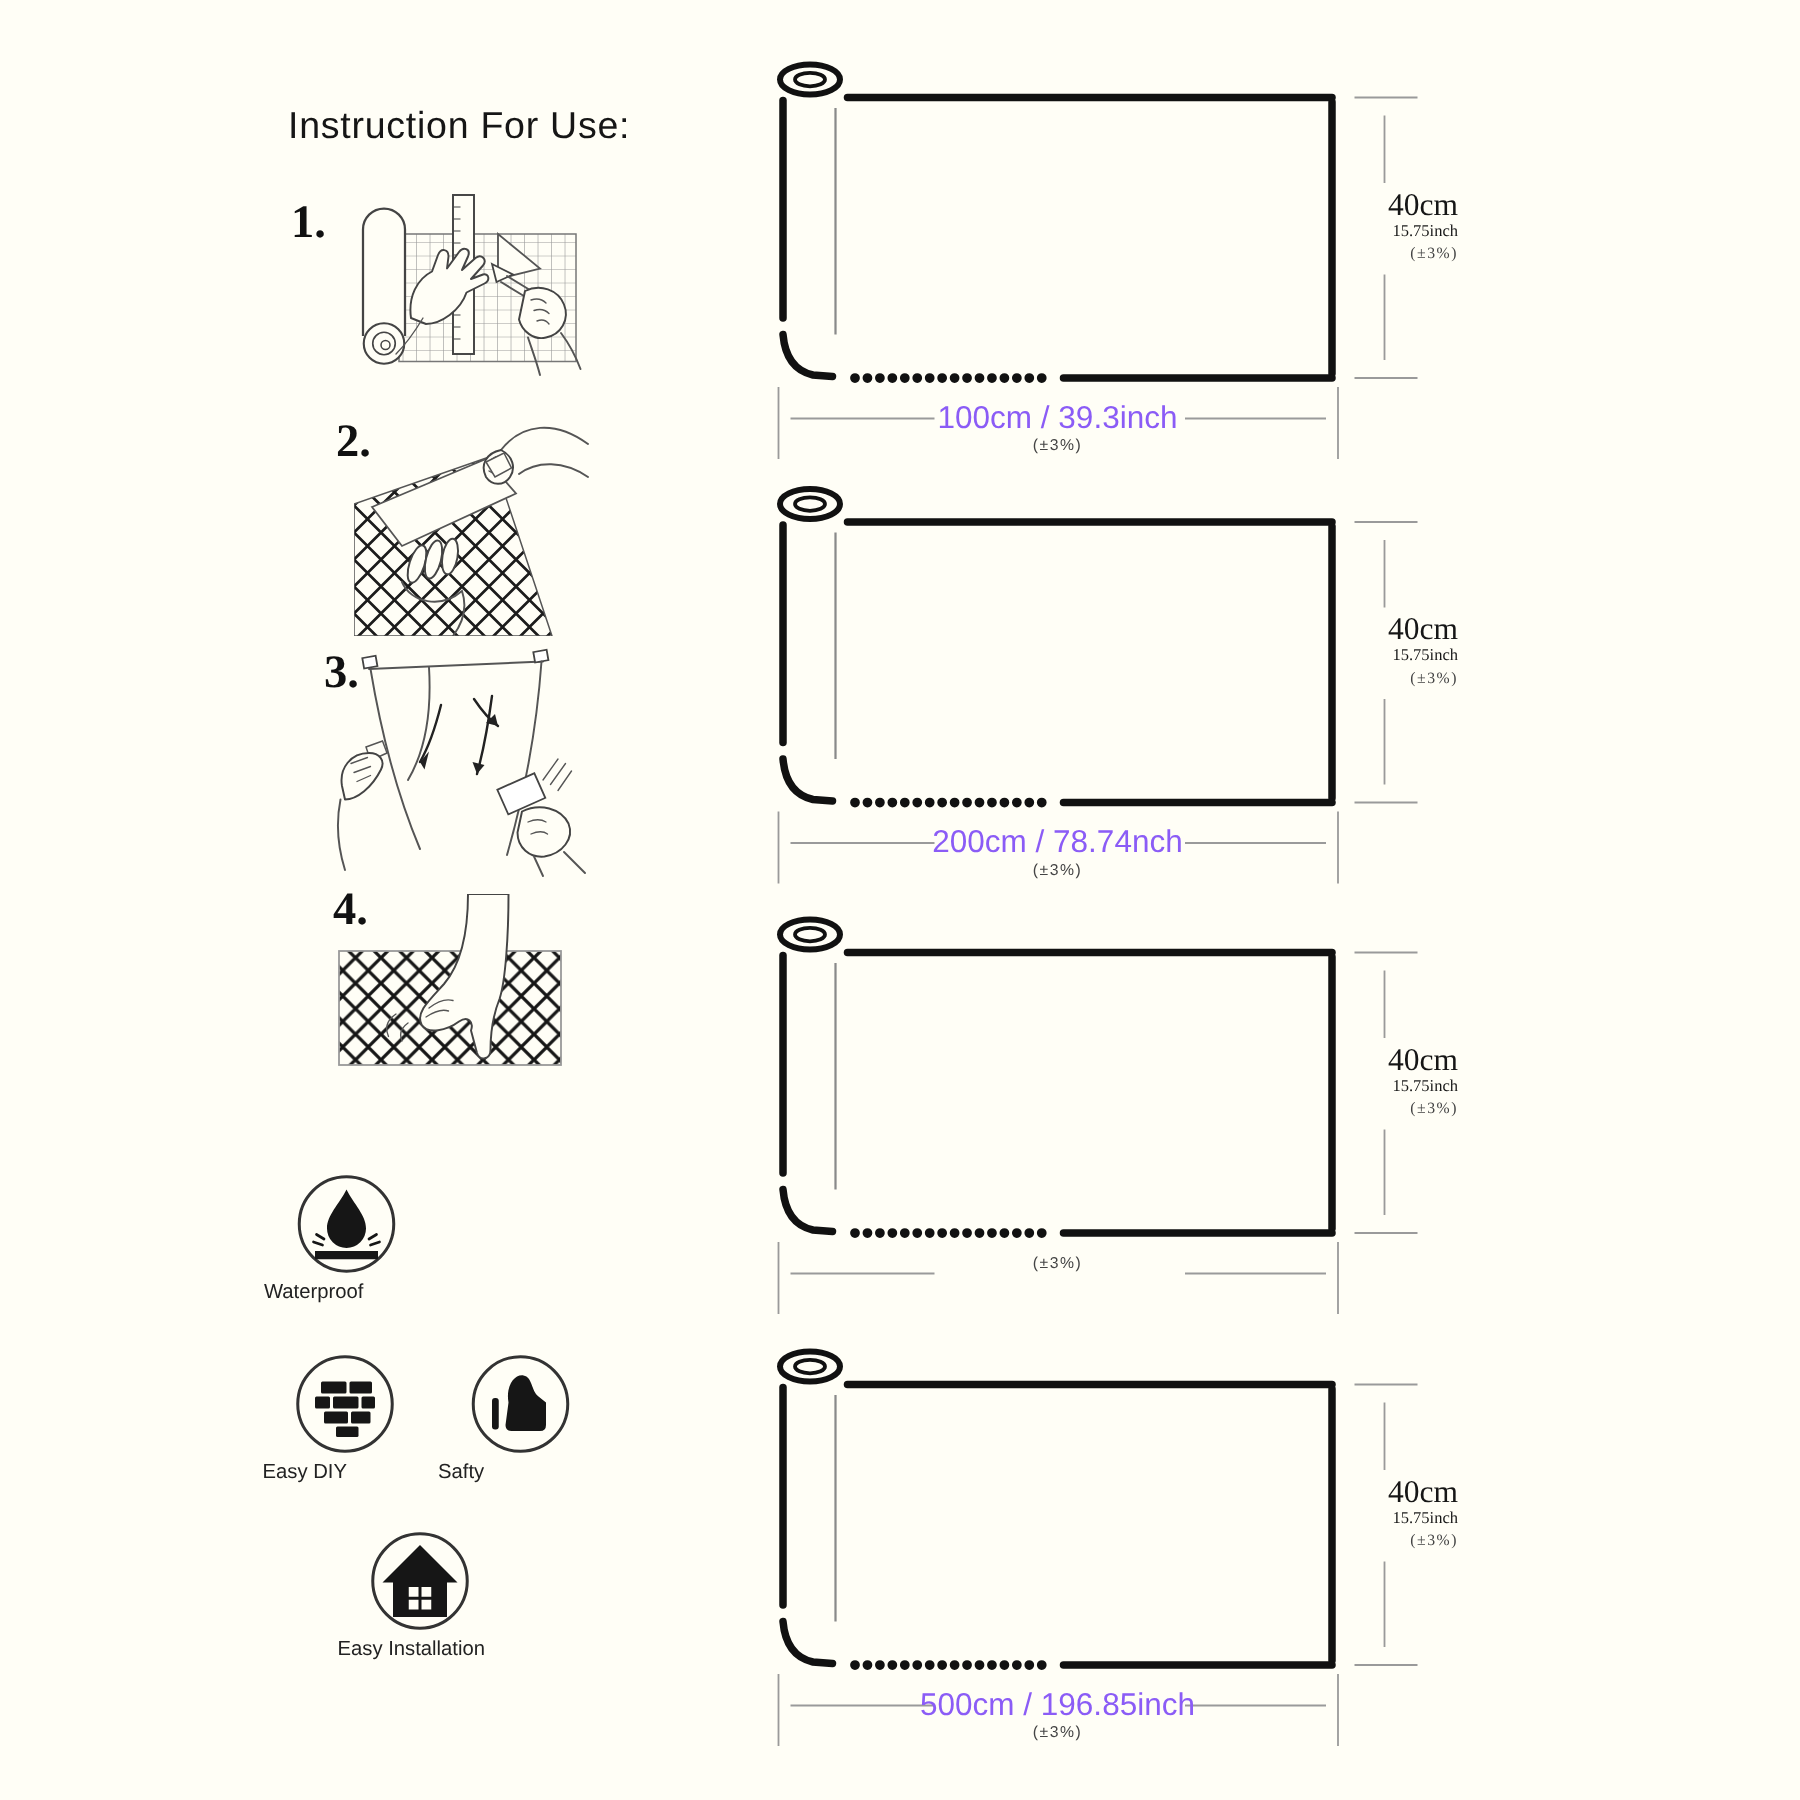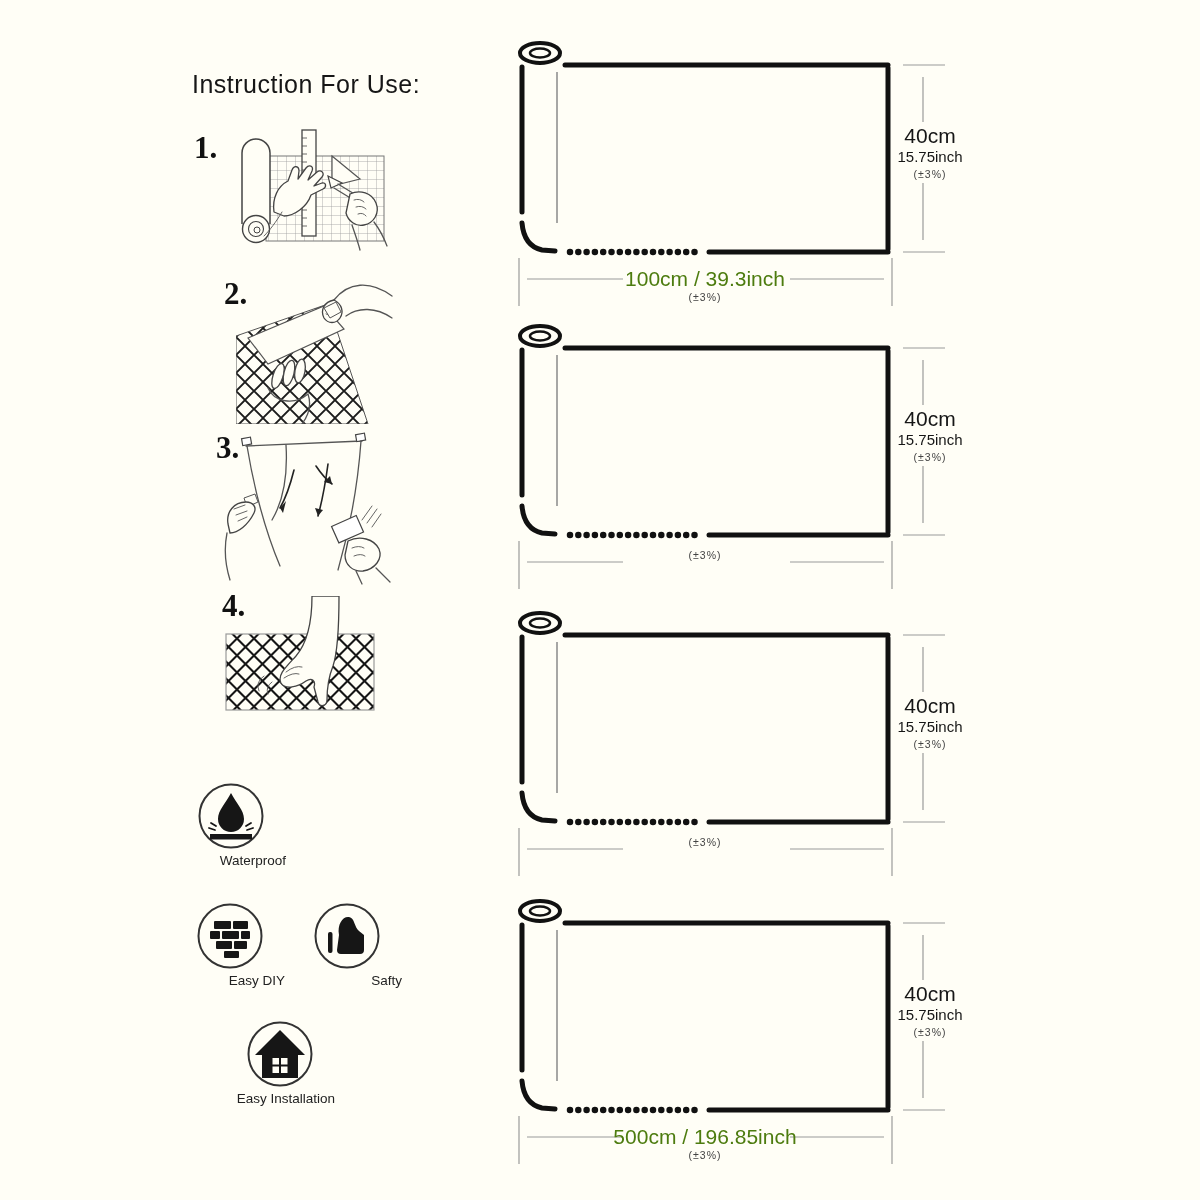--- a/index.html
+++ b/index.html
@@ -5,31 +5,31 @@
   html,body{margin:0;padding:0;}
   #canvas{
     position:relative; width:1200px; height:1200px;
     background:#fffef6; overflow:hidden;
     font-family:"Liberation Sans", sans-serif; color:#1a1a1a;
   }
   .abs{position:absolute;}
   
   .title{left:192px; top:70px; font-size:25px; letter-spacing:0.5px; color:#161616;}
   .step-num{font-family:"Liberation Serif", serif; font-weight:bold; font-size:31px; color:#111;}
-  .feature{width:110px; text-align:right;}
+  .feature{width:110px; text-align:left;}
   .feature .flabel{margin-top:3px; font-size:13.5px; color:#222;}
   .feature svg{display:block; margin:0 auto;}
   
   .roll{left:490px; width:500px; height:290px;}
-  .h-dim{position:absolute; left:398px; top:94px; width:84px; text-align:center; line-height:1.15;}
+  .h-dim{position:absolute; left:398px; top:94px; width:84px; text-align:right; line-height:1.15;font-family:Liberation Serif, serif;}
   .h-cm{font-size:21px; color:#161616;}
-  .h-in{font-size:15px; color:#161616;}
+  .h-in{font-size:11px; color:#161616;}
   .h-tol{font-size:10.5px; color:#444; margin-top:3px; letter-spacing:1px;}
   .w-dim{position:absolute; left:95px; top:236px; width:240px; text-align:center; line-height:1.2;}
-  .w-main{font-size:21px; color:#4d7c0f;}
+  .w-main{font-size:21px; color:#8b5cf6;}
   .w-tol{font-size:10.5px; color:#444; letter-spacing:1px;}
   
   .thick{stroke:#111; stroke-width:5; stroke-linecap:round; fill:none;}
   .thick4{stroke:#111; stroke-width:4; fill:none;}
   .mid{stroke:#111; stroke-width:2.5; fill:none;}
   .thin{stroke:#8a8a8a; stroke-width:1.5; fill:none;}
   .dim{stroke:#9a9a9a; stroke-width:1.2; fill:none;}
   .dotline{stroke:#111; stroke-width:6.5; stroke-dasharray:0 8.3; stroke-linecap:round; fill:none;}
   .ln{stroke:#555; stroke-width:1.3; fill:none; stroke-linecap:round;}
   .ln2{stroke:#444; stroke-width:1.2; fill:#fff;}
@@ -211,20 +211,21 @@
   <div class="abs roll" style="top:313px">
     <svg width="500" height="290" viewBox="0 0 500 290">
         <use href="#rollart"></use>
       </svg>
     <div class="h-dim">
       <div class="h-cm">40cm</div>
       <div class="h-in">15.75inch</div>
       <div class="h-tol">(±3%)</div>
     </div>
     <div class="w-dim">
+      <div class="w-main">200cm / 78.74nch</div>
       <div class="w-tol">(±3%)</div>
     </div>
   </div>
 
   <div class="abs roll" style="top:600px">
     <svg width="500" height="290" viewBox="0 0 500 290">
         <use href="#rollart"></use>
       </svg>
     <div class="h-dim">
       <div class="h-cm">40cm</div>

